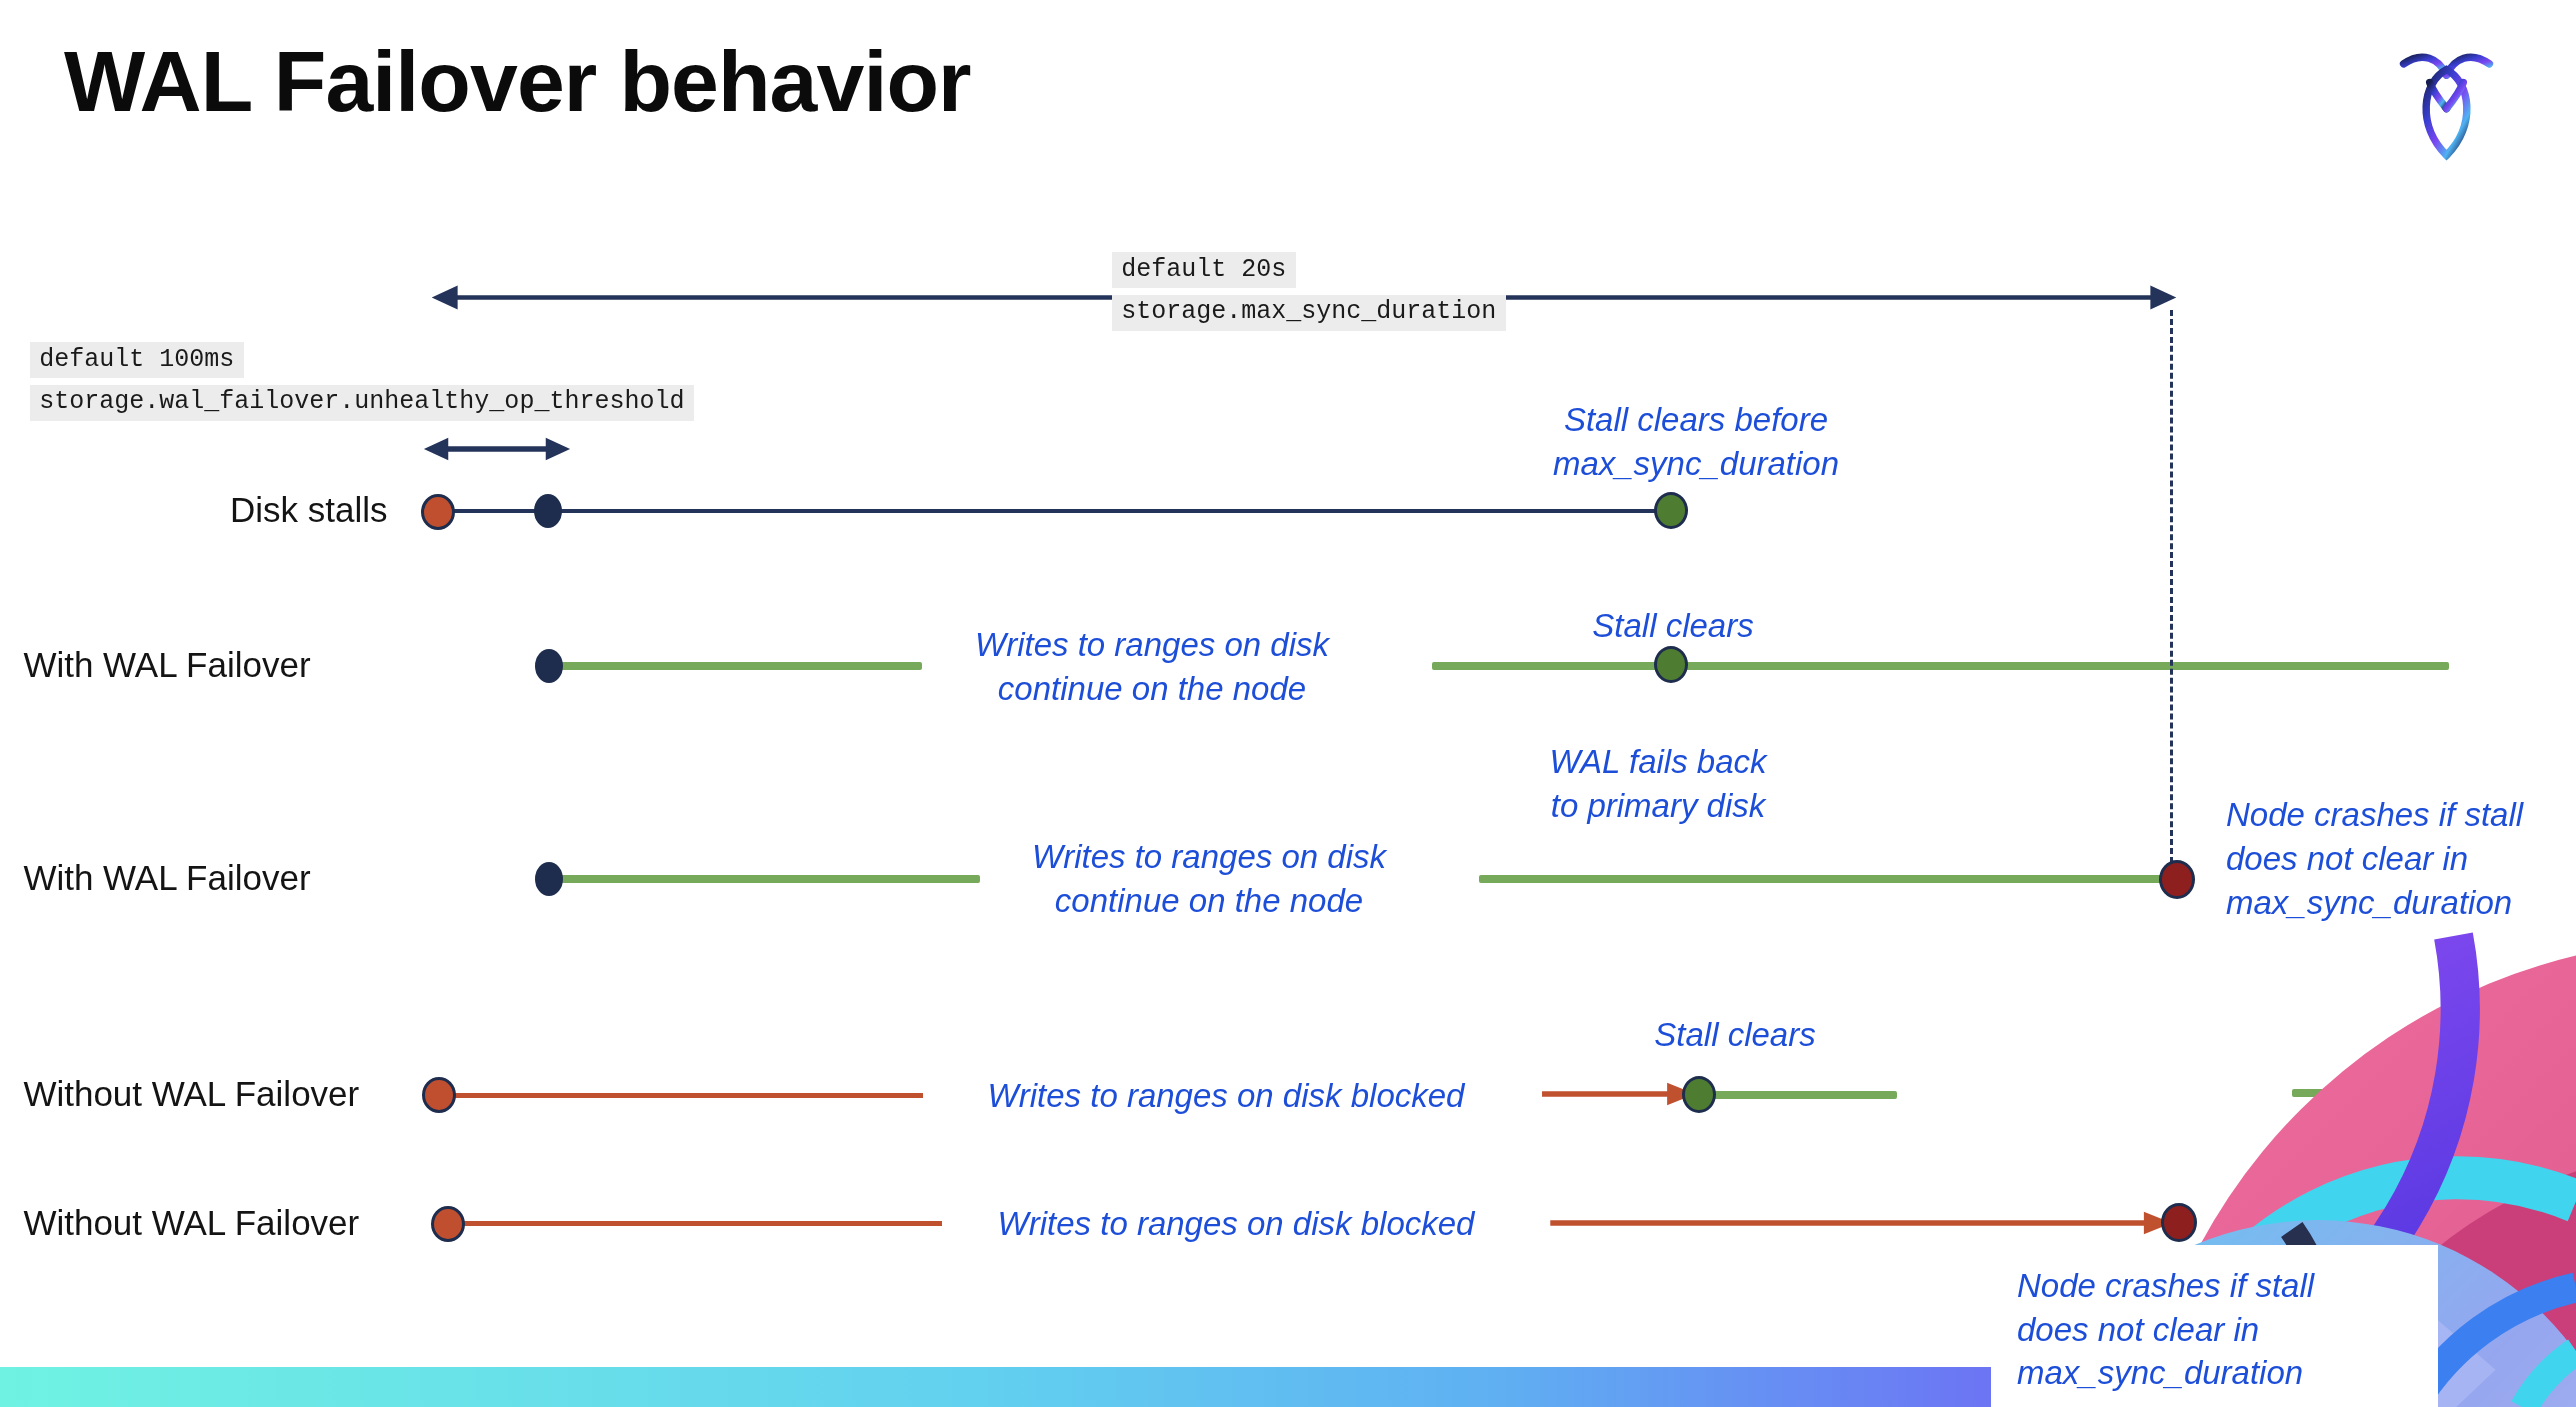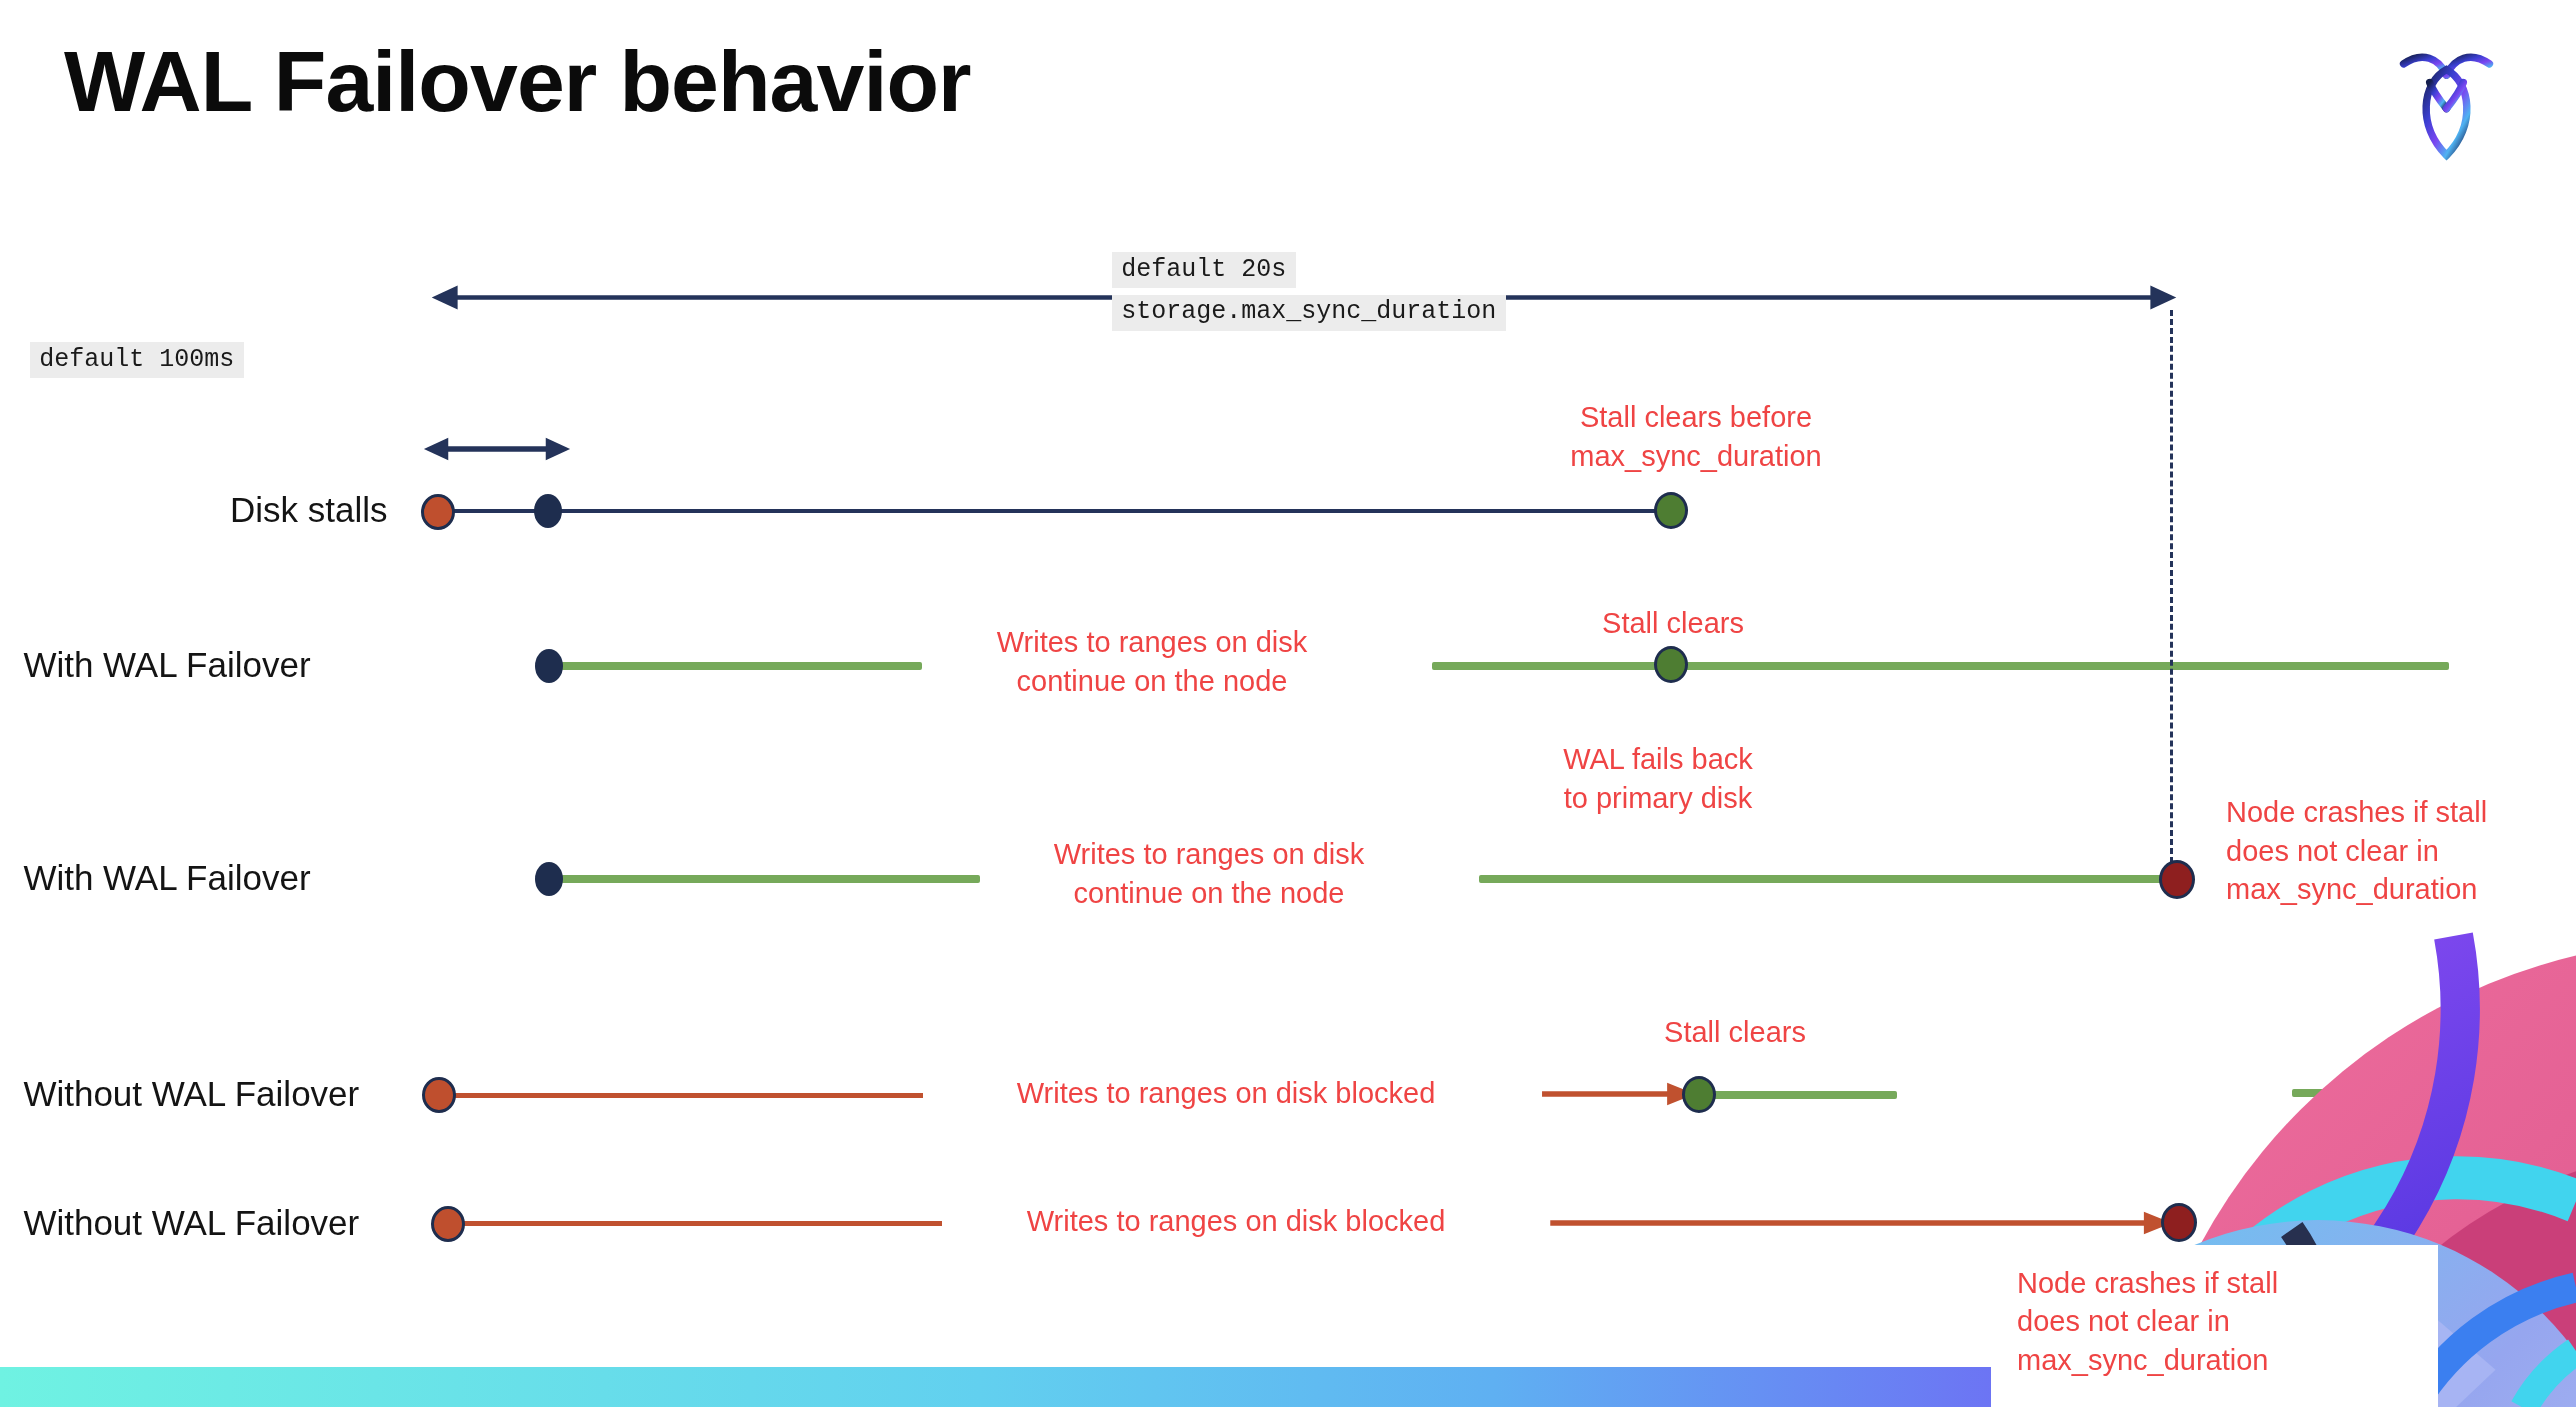--- a/index.html
+++ b/index.html
@@ -16,22 +16,22 @@
     color:#0b0b0b; font-family:"Liberation Sans","DejaVu Sans",sans-serif;
   }
   .mono-label { display:flex; flex-direction:column; align-items:flex-start; gap:6.5px; z-index:6; }
   .mono-label span {
     font-family:"Liberation Mono","DejaVu Sans Mono",monospace;
     font-size:25px; color:#1a1a1a; background:#ececec; padding:3.7px 9.3px; line-height:1.15;
     white-space:pre;
   }
   .row-label { font-size:35px; color:#141414; white-space:nowrap; z-index:5; }
   .callout {
-    font-size:29px; line-height:1.33; color:#ef4444; white-space:pre-line;
-    text-align:center; transform:translateX(-50%); z-index:5;
+    font-size:33px; line-height:1.33; color:#1d4ed8; white-space:pre-line;
+    text-align:center; transform:translateX(-50%); z-index:5;font-style:italic;
   }
   .callout.left-align { text-align:left; transform:none; }
   .tl-line { position:absolute; background:#24335a; height:3.7px; z-index:2; }
   .green-line { position:absolute; background:#76a95a; height:7.5px; z-index:2; border-radius:1.9px; }
   .red-line { position:absolute; background:#c0512f; height:4.7px; z-index:2; }
   .dot { position:absolute; border-radius:50%; z-index:4; }
   .dot.outlined { border:3.7px solid #1e2d4e; }
   .dot.red { background:#bf4f2e; width:34px; height:36px; }
   .dot.navy { background:#1e2d4e; width:28px; height:34px; }
   .dot.green { background:#4e7d32; width:34px; height:37px; }
@@ -88,20 +88,21 @@
     </svg>
   </div>
 
   <div class="abs mono-label" style="left:1112px; top:252px;text-align:center;">
     <span>default 20s</span>
     <span>storage.max_sync_duration</span>
   </div>
 
   <div class="abs mono-label" style="left:30px; top:342px;">
     <span>default 100ms</span>
+    <span>storage.wal_failover.unhealthy_op_threshold</span>
   </div>
 
   <div class="abs z2" style="left:422px; top:432px;">
     <svg width="150" height="34" viewBox="0 0 160 36">
       <line x1="22" y1="18" x2="138" y2="18" stroke="#24335a" stroke-width="6"></line>
       <polygon points="2,18 28,6 28,30" fill="#24335a"></polygon>
       <polygon points="158,18 132,6 132,30" fill="#24335a"></polygon>
     </svg>
   </div>
 

